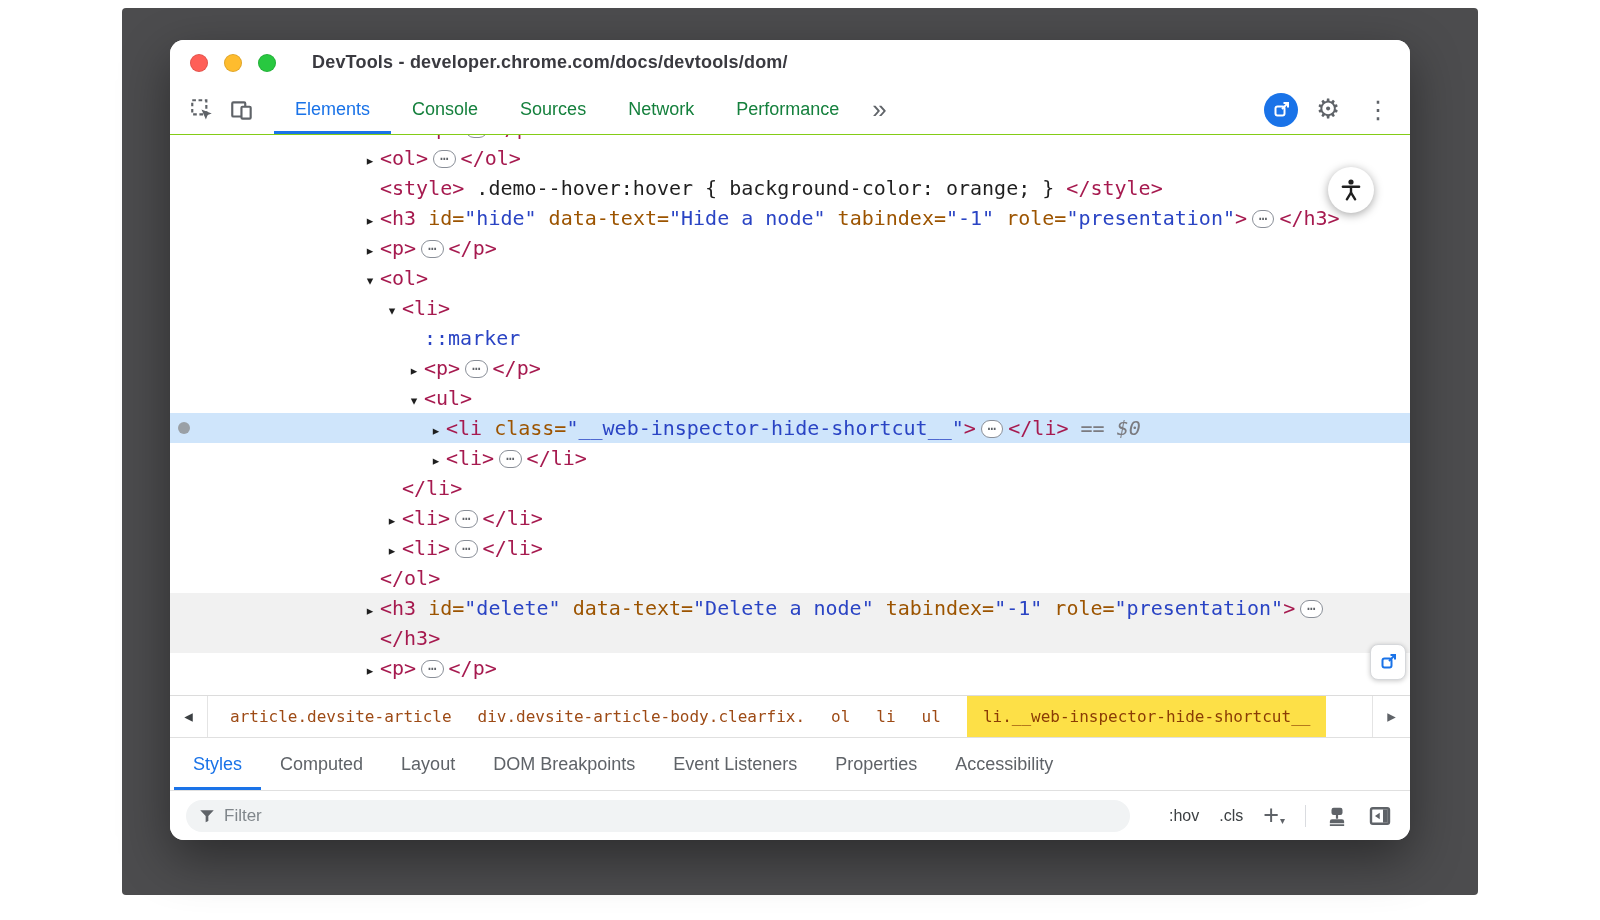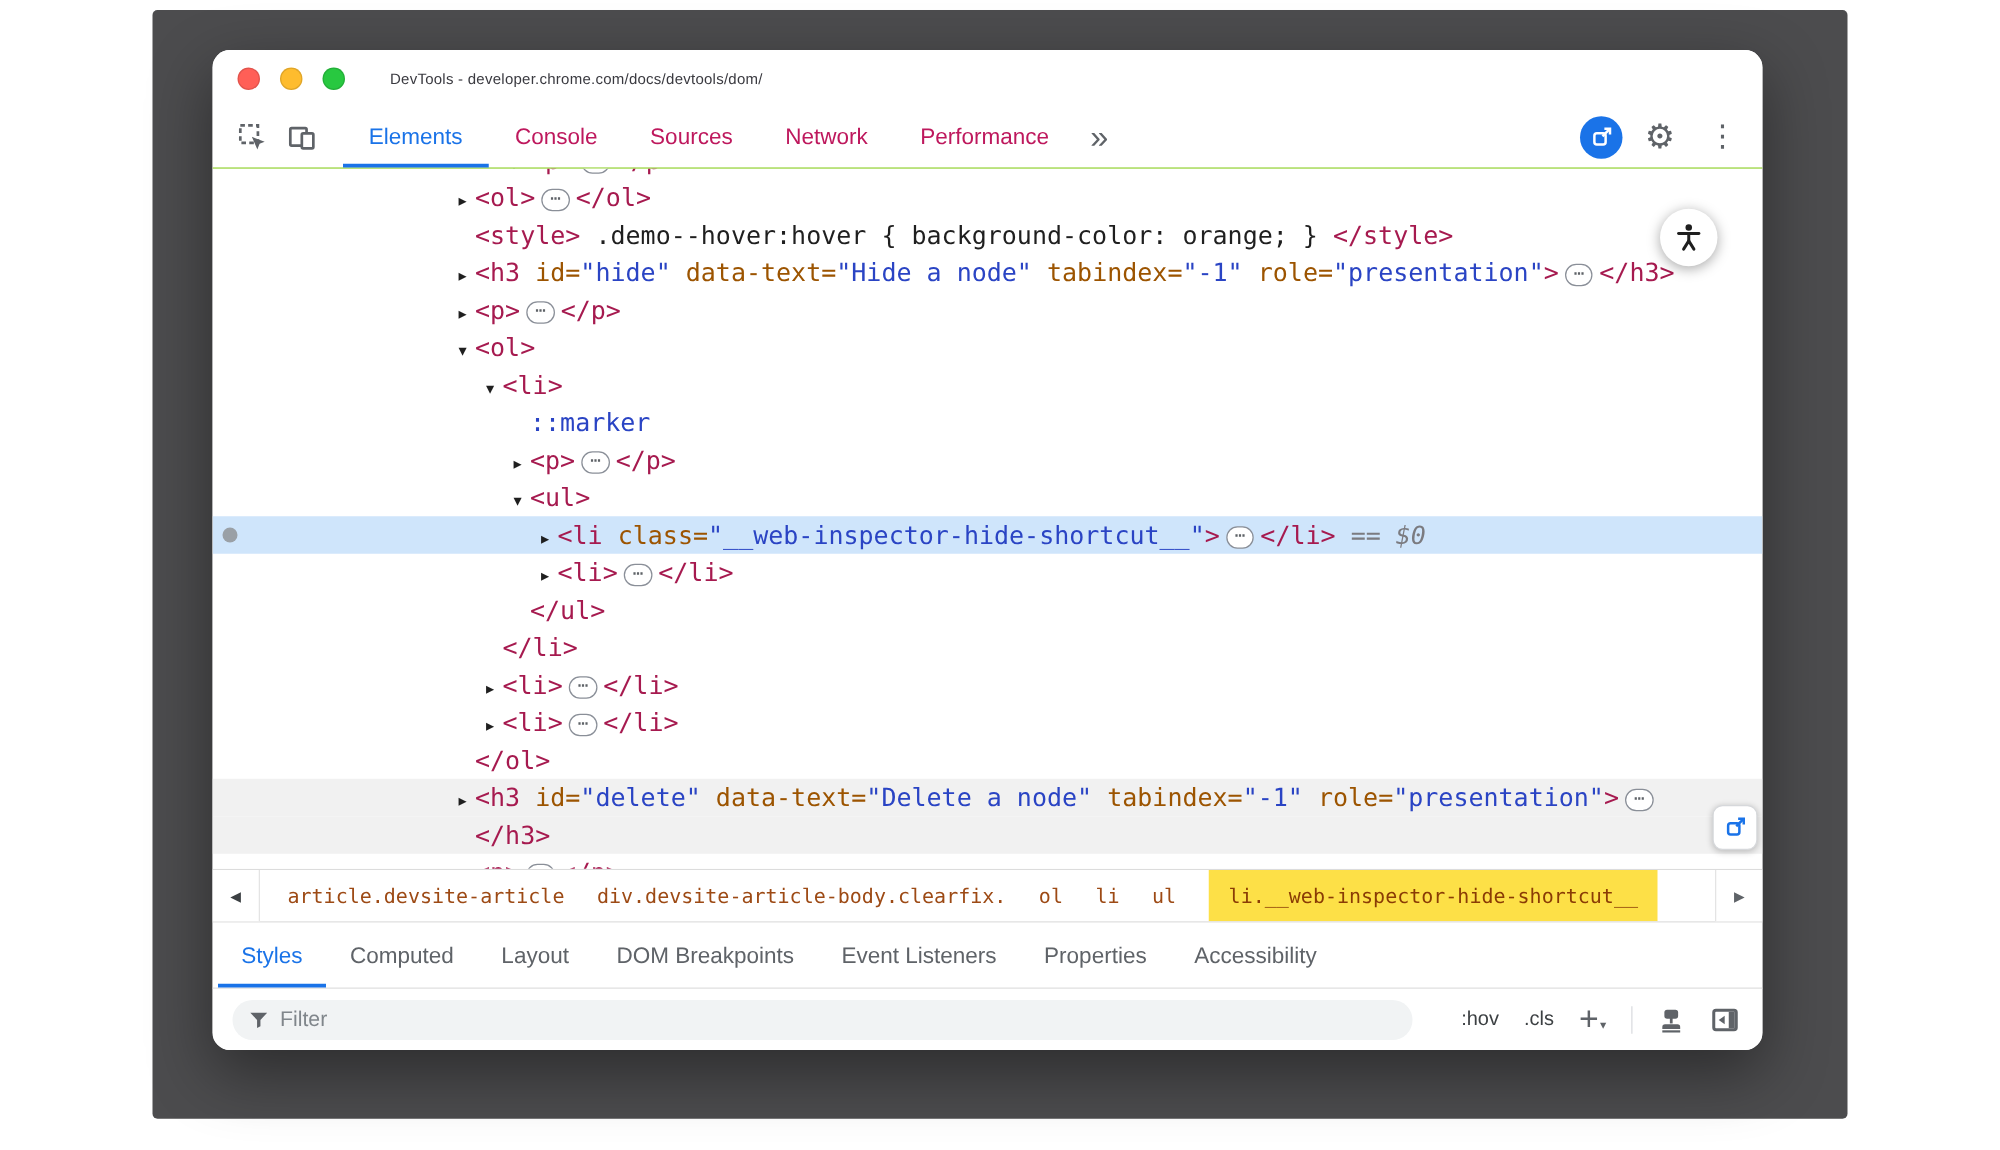--- a/index.html
+++ b/index.html
@@ -9,28 +9,28 @@
 
   .window { position:absolute; left:48px; top:32px; width:1240px; height:800px; background:#fff;
             border-radius:14px; box-shadow:0 18px 50px rgba(0,0,0,.42); overflow:hidden; }
 
   
   .titlebar { height:45px; display:flex; align-items:center; padding-left:20px; background:#fff; }
   .light { width:18px; height:18px; border-radius:50%; margin-right:16px; box-shadow:inset 0 0 0 1px rgba(0,0,0,.12); }
   .light.red { background:#ff5f57; }
   .light.yellow { background:#febc2e; }
   .light.green { background:#28c840; }
-  .title { margin-left:20px; font-size:12px; font-weight:normal; color:#3a3a40; letter-spacing:.2px; white-space:nowrap; }
+  .title { margin-left:20px; font-size:18px; font-weight:bold; color:#3a3a40; letter-spacing:.2px; white-space:nowrap; }
 
   
   .toolbar { height:50px; display:flex; align-items:stretch; border-bottom:1px solid #84cc16; padding-left:12px; background:#fff; }
   .icon-btn { width:40px; display:flex; align-items:center; justify-content:center; background:none; border:none; color:#5f6368; cursor:pointer; }
   .glyph { color:#5f6368; line-height:1; }
   .ptabs { display:flex; margin-left:12px; }
-  .ptab { display:flex; align-items:center; padding:0 21px; font-size:18px; color:#be185d; white-space:nowrap; cursor:pointer; }
+  .ptab { display:flex; align-items:center; padding:0 21px; font-size:18px; color:#15803d; white-space:nowrap; cursor:pointer; }
   .ptab.active { color:#1a73e8; box-shadow:inset 0 -3px 0 #1a73e8; }
   .more { display:flex; align-items:center; padding:0 12px; font-size:26px; color:#5f6368; cursor:pointer; background:none; border:none; }
   .tb-right { margin-left:auto; display:flex; align-items:center; gap:10px; padding-right:12px; }
   .sync-btn { width:34px; height:34px; border-radius:50%; background:#1a73e8; border:none; display:flex; align-items:center; justify-content:center; cursor:pointer; }
   .gear { font-size:27px; }
   .kebab { font-size:24px; }
 
   
   .tree { height:560px; overflow:hidden; position:relative; background:#fff;
           font-family:"DejaVu Sans Mono", monospace; font-size:20px; }
@@ -138,21 +138,20 @@
         <div class="trow" style="padding-left: 210px;"><span class="tk-tag">&lt;style&gt;</span><span class="tk-text"> .demo--hover:hover { background-color: orange; } </span><span class="tk-tag">&lt;/style&gt;</span></div>
         <div class="trow" style="padding-left: 210px;"><span class="arrow">▸</span><span class="tk-tag">&lt;h3</span><span class="tk-attr"> id=</span><span class="tk-val">"hide"</span><span class="tk-attr"> data-text=</span><span class="tk-val">"Hide a node"</span><span class="tk-attr"> tabindex=</span><span class="tk-val">"-1"</span><span class="tk-attr"> role=</span><span class="tk-val">"presentation"</span><span class="tk-tag">&gt;</span><span class="pill">⋯</span><span class="tk-tag">&lt;/h3&gt;</span></div>
         <div class="trow" style="padding-left: 210px;"><span class="arrow">▸</span><span class="tk-tag">&lt;p&gt;</span><span class="pill">⋯</span><span class="tk-tag">&lt;/p&gt;</span></div>
         <div class="trow" style="padding-left: 210px;"><span class="arrow">▾</span><span class="tk-tag">&lt;ol&gt;</span></div>
         <div class="trow" style="padding-left: 232px;"><span class="arrow">▾</span><span class="tk-tag">&lt;li&gt;</span></div>
         <div class="trow" style="padding-left: 254px;"><span class="tk-pseudo">::marker</span></div>
         <div class="trow" style="padding-left: 254px;"><span class="arrow">▸</span><span class="tk-tag">&lt;p&gt;</span><span class="pill">⋯</span><span class="tk-tag">&lt;/p&gt;</span></div>
         <div class="trow" style="padding-left: 254px;"><span class="arrow">▾</span><span class="tk-tag">&lt;ul&gt;</span></div>
         <div class="trow selected" style="padding-left: 276px;"><span class="gutter-dot"></span><span class="arrow">▸</span><span class="tk-tag">&lt;li</span><span class="tk-attr"> class=</span><span class="tk-val">"__web-inspector-hide-shortcut__"</span><span class="tk-tag">&gt;</span><span class="pill">⋯</span><span class="tk-tag">&lt;/li&gt;</span><span class="tk-meta"> == </span><span class="tk-meta_i">$0</span></div>
         <div class="trow" style="padding-left: 276px;"><span class="arrow">▸</span><span class="tk-tag">&lt;li&gt;</span><span class="pill">⋯</span><span class="tk-tag">&lt;/li&gt;</span></div>
-        <div class="trow" style="padding-left: 254px;"><span class="tk-tag">&lt;/ul&gt;</span></div>
         <div class="trow" style="padding-left: 232px;"><span class="tk-tag">&lt;/li&gt;</span></div>
         <div class="trow" style="padding-left: 232px;"><span class="arrow">▸</span><span class="tk-tag">&lt;li&gt;</span><span class="pill">⋯</span><span class="tk-tag">&lt;/li&gt;</span></div>
         <div class="trow" style="padding-left: 232px;"><span class="arrow">▸</span><span class="tk-tag">&lt;li&gt;</span><span class="pill">⋯</span><span class="tk-tag">&lt;/li&gt;</span></div>
         <div class="trow" style="padding-left: 210px;"><span class="tk-tag">&lt;/ol&gt;</span></div>
         <div class="trow hover" style="padding-left: 210px;"><span class="arrow">▸</span><span class="tk-tag">&lt;h3</span><span class="tk-attr"> id=</span><span class="tk-val">"delete"</span><span class="tk-attr"> data-text=</span><span class="tk-val">"Delete a node"</span><span class="tk-attr"> tabindex=</span><span class="tk-val">"-1"</span><span class="tk-attr"> role=</span><span class="tk-val">"presentation"</span><span class="tk-tag">&gt;</span><span class="pill">⋯</span></div>
         <div class="trow hover" style="padding-left: 210px;"><span class="tk-tag">&lt;/h3&gt;</span></div>
         <div class="trow" style="padding-left: 210px;"><span class="arrow">▸</span><span class="tk-tag">&lt;p&gt;</span><span class="pill">⋯</span><span class="tk-tag">&lt;/p&gt;</span></div>
       </div>
 
     <button class="a11y-fab">

